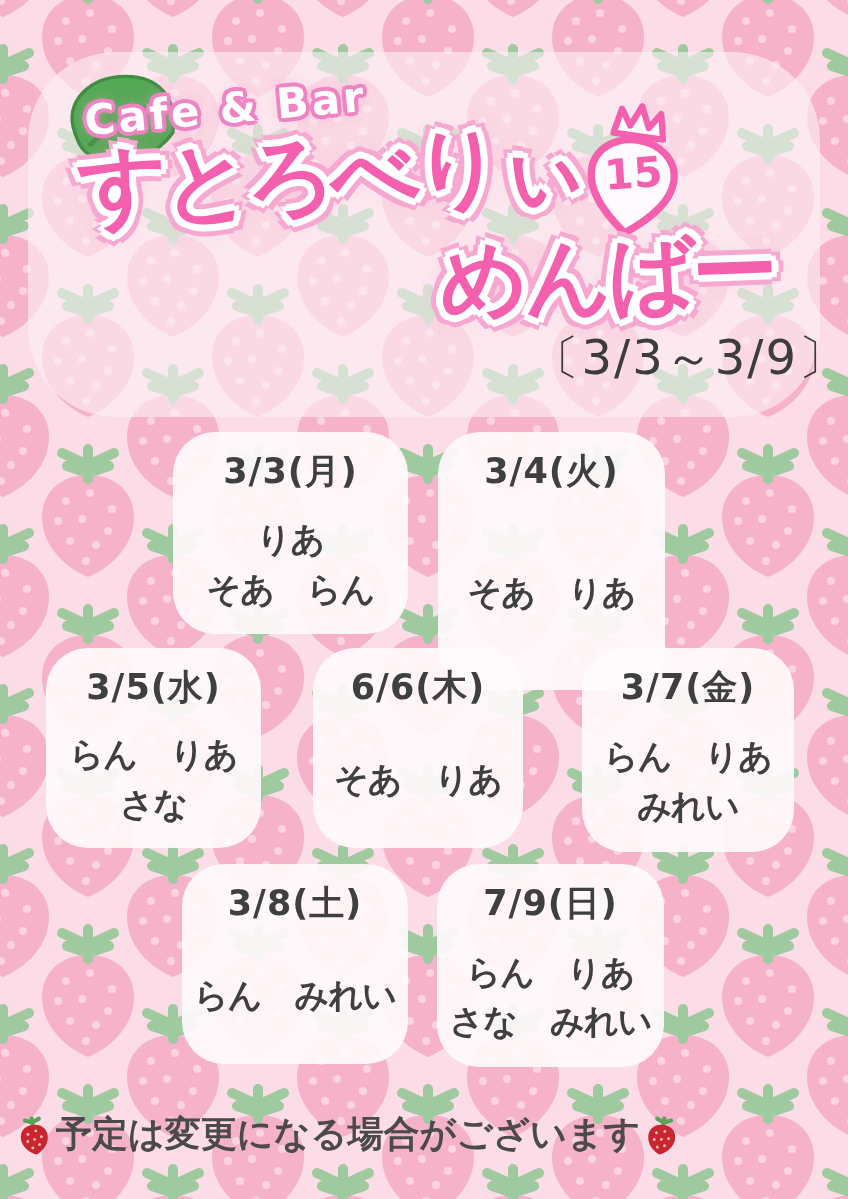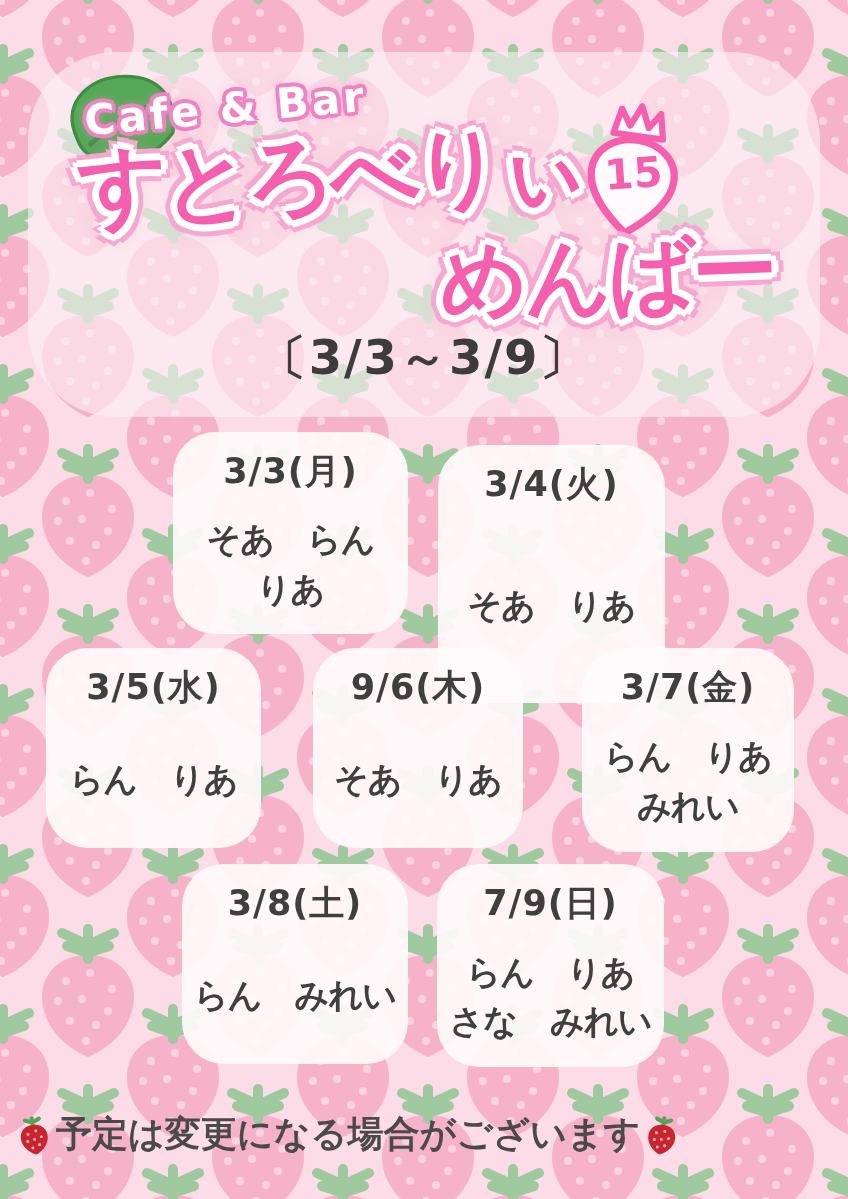--- a/index.html
+++ b/index.html
@@ -57,22 +57,22 @@
       0 -12px #f6a8d0, 0 12px #f6a8d0, -12px 0 #f6a8d0, 12px 0 #f6a8d0,
       -9px -9px #f6a8d0, 9px -9px #f6a8d0, -9px 9px #f6a8d0, 9px 9px #f6a8d0,
       0 0 24px rgba(246,168,208,.85);
   }
   .badge{
     position:absolute;left:566px;top:88px;width:136px;height:156px;
     transform:rotate(8deg);
   }
   .date-range{
     position:absolute;left:0;top:326px;width:100%;
-    text-align:center;
-    font-size:48px;font-weight:bold;letter-spacing:2px;
+    text-align:right;
+    font-size:48px;font-weight:normal;letter-spacing:2px;
     color:#3c3c3c;
   }
   .card{
     position:absolute;
     background:rgba(255,250,251,0.93);
     border-radius:42px;
     display:flex;flex-direction:column;align-items:center;
     color:#3f3f3f;
     text-align:center;
   }
@@ -81,21 +81,21 @@
     font-size:35px;font-weight:bold;letter-spacing:1px;
     white-space:nowrap;
   }
   .card-names{
     margin:auto 0;
     font-size:34px;font-weight:bold;letter-spacing:-1px;
     line-height:1.45;
   }
   .name-line{white-space:nowrap;}
   .c1{left:173px;top:432px;width:235px;height:202px;}
-  .c2{left:438px;top:445px;width:227px;height:258px;}
+  .c2{left:438px;top:432px;width:227px;height:258px;}
   .c3{left:46px; top:648px;width:215px;height:200px;justify-content:center;}
   .c4{left:313px;top:648px;width:210px;height:200px;}
   .c5{left:582px;top:648px;width:212px;height:204px;}
   .c6{left:182px;top:864px;width:226px;height:200px;justify-content:space-between;}
   .c7{left:437px;top:864px;width:227px;height:203px;}
   .footer{
     position:absolute;left:16px;top:1110px;width:100%;
     display:flex;align-items:center;justify-content:flex-start;gap:4px;
   }
   .footer-text{
@@ -267,42 +267,43 @@
     <text x="0" y="16" text-anchor="middle" font-size="40" font-weight="bold" fill="#f45fae" transform="rotate(-12)">15</text>
   </svg>
 
   <div class="logo-sub">めんばー</div>
 
   <div class="date-range">〔3/3～3/9〕</div>
 
   <div class="card c1">
     <div class="card-date">3/3(月)</div>
     <div class="card-names">
+      <div class="name-line">りあ</div>
       <div class="name-line">そあ　らん</div>
-      <div class="name-line">りあ</div>
     </div>
   </div>
 
   <div class="card c2">
     <div class="card-date">3/4(火)</div>
     <div class="card-names">
       <div class="name-line">そあ　りあ</div>
       <div class="name-line"></div>
     </div>
   </div>
 
   <div class="card c3">
     <div class="card-date">3/5(水)</div>
     <div class="card-names">
       <div class="name-line">らん　りあ</div>
+      <div class="name-line">さな</div>
     </div>
   </div>
 
   <div class="card c4">
-    <div class="card-date">9/6(木)</div>
+    <div class="card-date">6/6(木)</div>
     <div class="card-names">
       <div class="name-line">そあ　りあ</div>
       <div class="name-line"></div>
     </div>
   </div>
 
   <div class="card c5">
     <div class="card-date">3/7(金)</div>
     <div class="card-names">
       <div class="name-line">らん　りあ</div>

